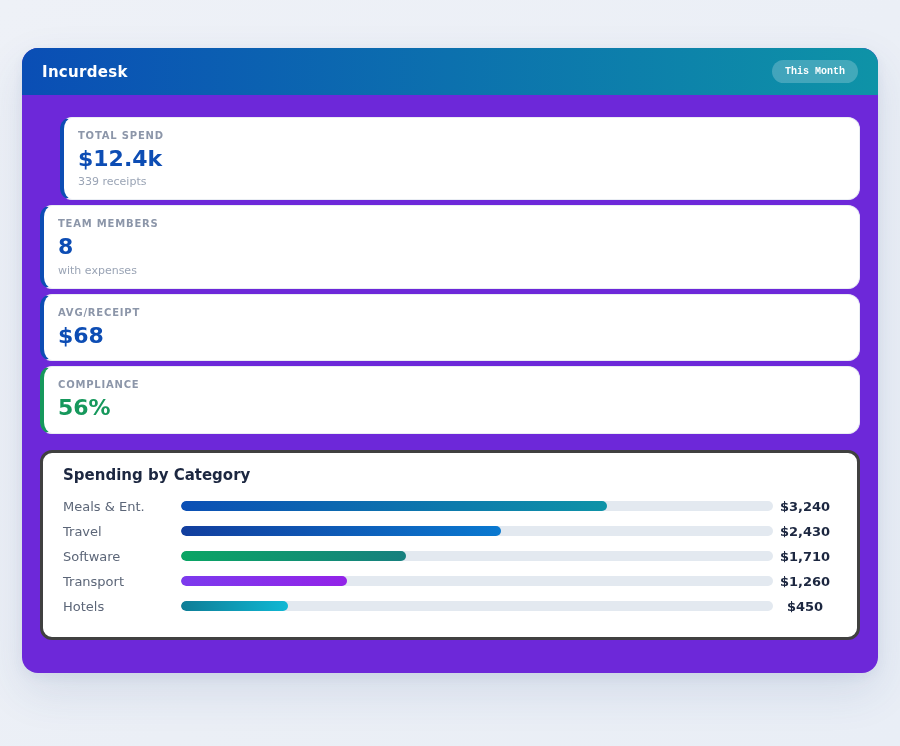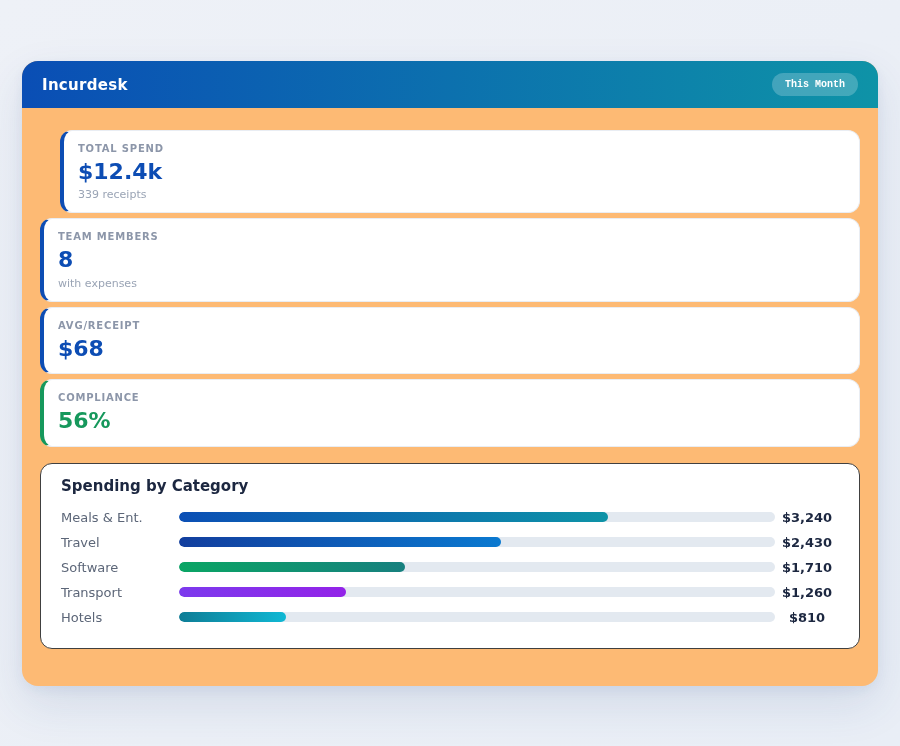--- a/index.html
+++ b/index.html
@@ -4,23 +4,23 @@
 <style>
   * { margin: 0; padding: 0; box-sizing: border-box; }
   html, body { width: 900px; height: 746px; }
   body {
     font-family: "DejaVu Sans", "Liberation Sans", sans-serif;
     background: linear-gradient(135deg, #eef1f7 0%, #ebeff6 55%, #e9eef6 100%);
     overflow: hidden;
   }
   .app-card {
     position: absolute;
-    left: 22px; top: 61px;
+    left: 22px; top: 48px;
     width: 856px; height: 625px;
-    background: #fdba74;
+    background: #6d28d9;
     border-radius: 16px;
     box-shadow: 0 18px 45px rgba(40, 70, 130, 0.12), 0 4px 12px rgba(40, 70, 130, 0.06);
     overflow: hidden;
   }
   .header {
     height: 47px;
     display: flex;
     align-items: center;
     justify-content: space-between;
     padding: 0 20px;
@@ -67,21 +67,21 @@
     font-weight: bold;
     line-height: 1.2;
   }
   .stat-sub {
     font-size: 11px;
     color: #9aa4b5;
     margin-top: 3px;
   }
   .chart-card {
     background: #ffffff;
-    border: 1px solid #404040;
+    border: 3px solid #404040;
     border-radius: 12px;
     margin-top: 16px;
     padding: 13px 20px 18px 20px;
   }
   .chart-title {
     font-size: 15px;
     font-weight: bold;
     color: #1c2740;
     margin-bottom: 10px;
   }
@@ -179,18 +179,18 @@
       <div class="bar-fill" style="width: 28%; background: linear-gradient(90deg, rgb(124, 58, 237), rgb(147, 35, 232));"></div>
     </div>
     <div class="row-value">$1,260</div>
   </div>
 
   <div class="chart-row">
     <div class="row-label">Hotels</div>
     <div class="bar-track" style="background: rgb(227, 233, 240);">
       <div class="bar-fill" style="width: 18%; background: linear-gradient(90deg, rgb(14, 125, 150), rgb(16, 184, 212));"></div>
     </div>
-    <div class="row-value">$810</div>
+    <div class="row-value">$450</div>
   </div>
 </div>
     </div>
   </div>
 </div>
 
 </body></html>

